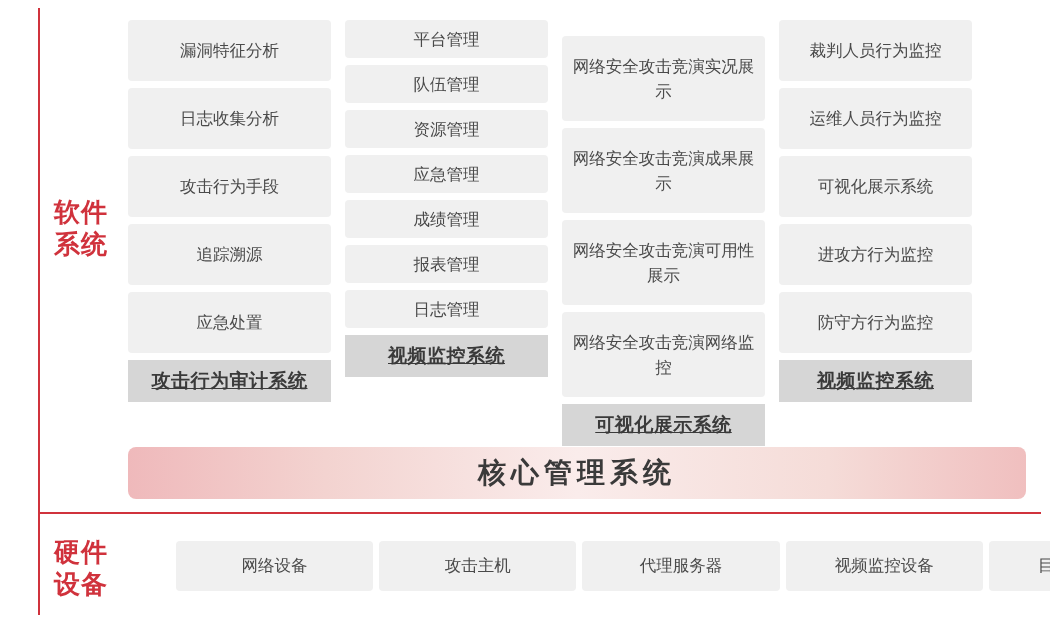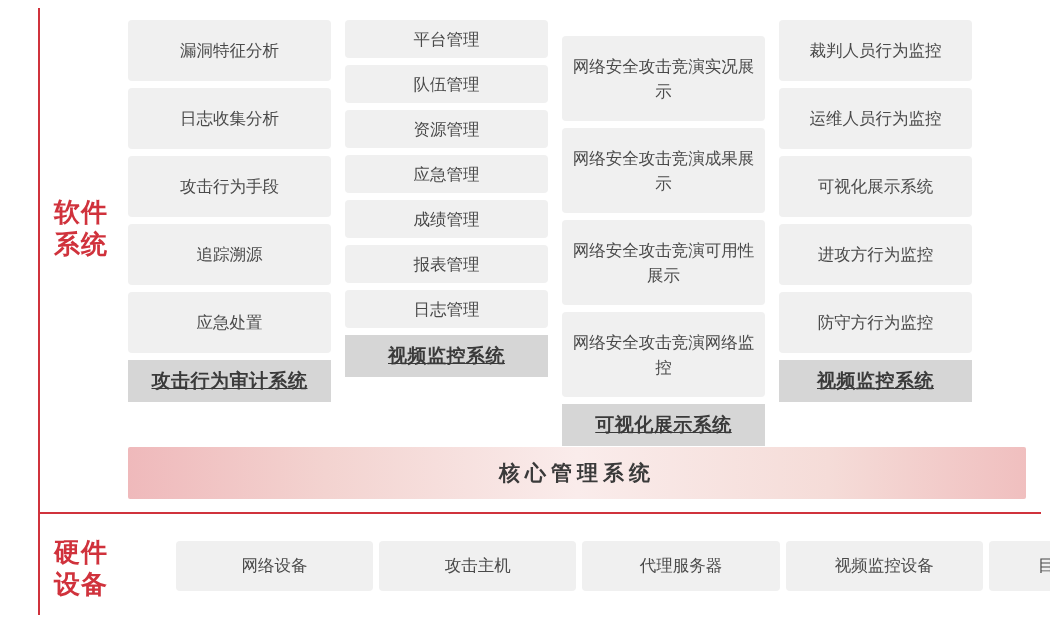--- a/index.html
+++ b/index.html
@@ -105,26 +105,26 @@
     text-decoration: underline;
   }
 
   
   .core-bar {
     position: absolute;
     left: 128px;
     top: 447px;
     width: 898px;
     height: 52px;
-    border-radius: 2px;
+    border-radius: 8px;
     background: linear-gradient(to right, #efb9bb 0%, #f3d3d0 22%, #faeceb 50%, #f5dcd8 78%, #f0bfbf 100%);
     display: flex;
     align-items: center;
     justify-content: center;
-    font-size: 21px;
+    font-size: 28px;
     font-weight: bold;
     color: #3a3a3a;
     letter-spacing: 5px;
   }
 
   
   .hw-row {
     position: absolute;
     left: 128px;
     top: 541px;

